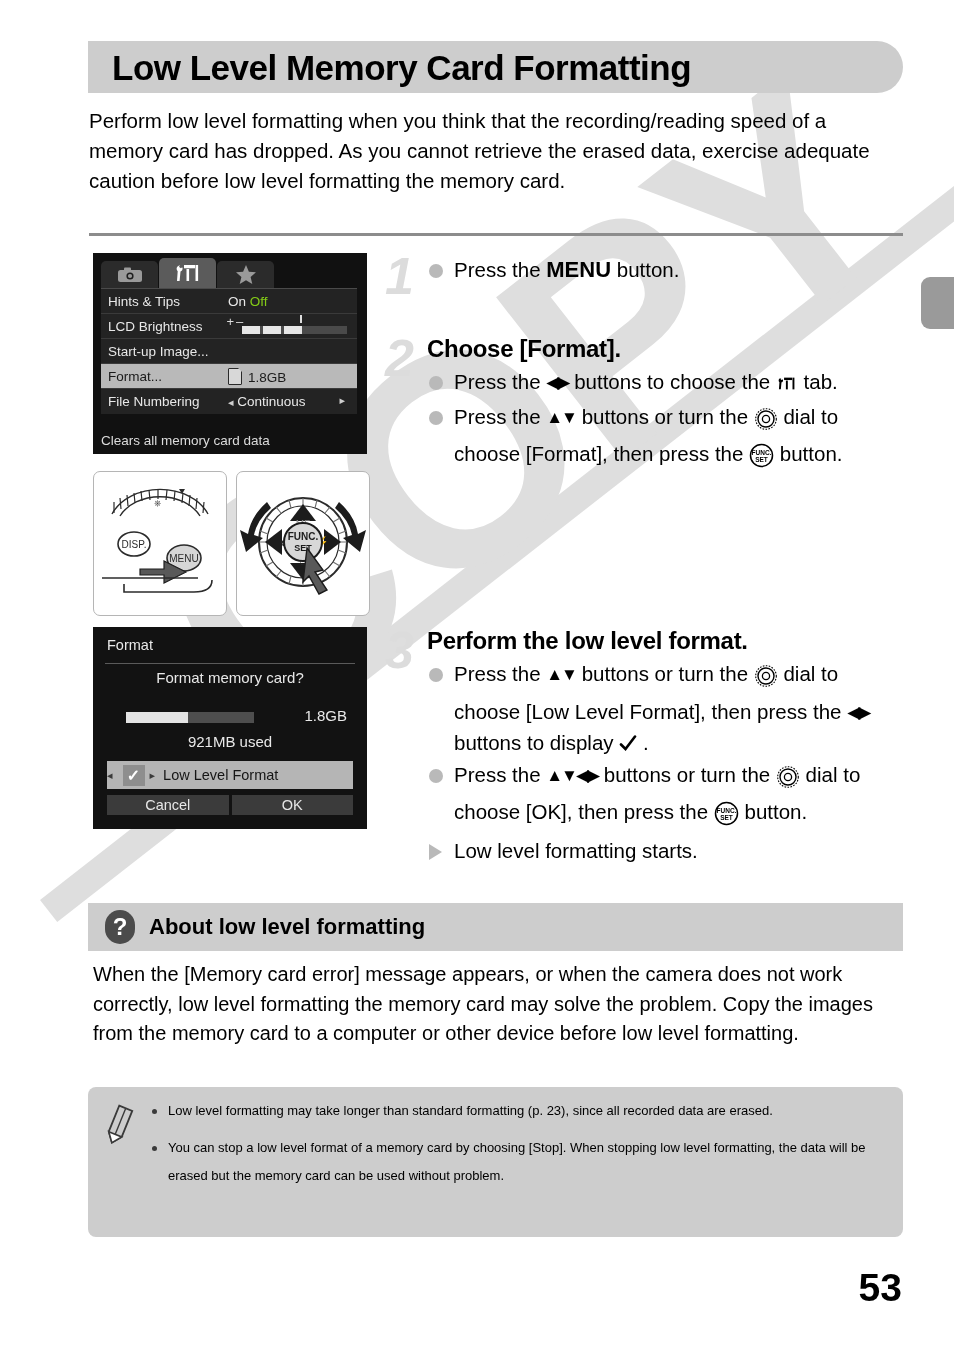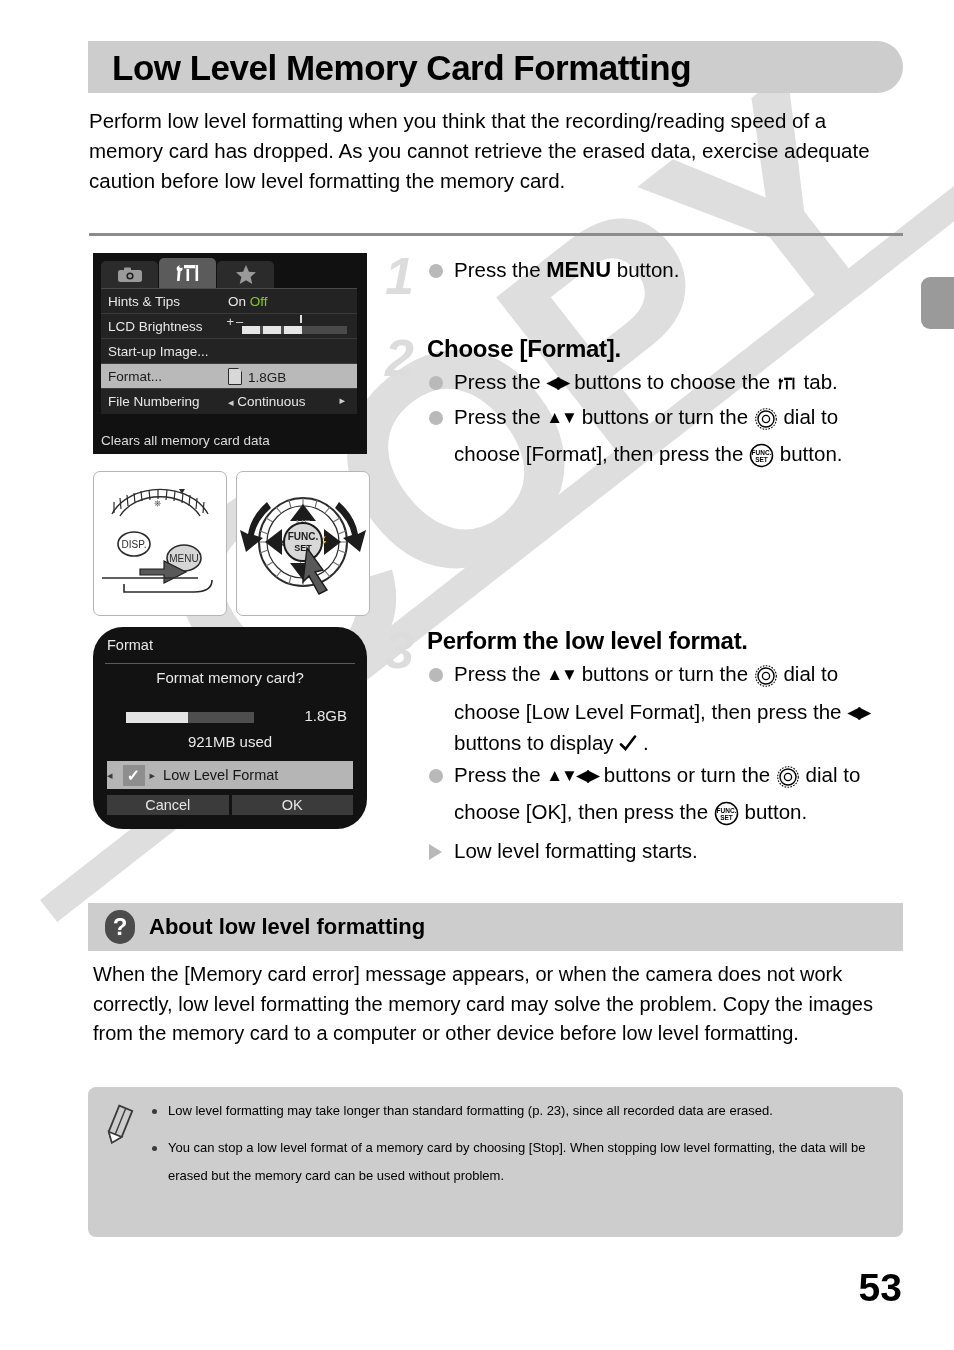--- a/index.html
+++ b/index.html
@@ -234,21 +234,20 @@
   #lcd-format {
     position: absolute;
     left: 93px;
     top: 627px;
     width: 274px;
     height: 202px;
     background: #121212;
     overflow: hidden;
     color: #e9e9e9;
     font-size: 14px;
-    border-radius: 30px;
   }
   #lcd-format .fmt-title {
     position: absolute; left: 14px; top: 10px;
     font-size: 14.5px;
   }
   #lcd-format .fmt-sep {
     position: absolute; left: 12px; top: 36px;
     width: 250px; height: 1px; background: #5a5a5a;
   }
   #lcd-format .fmt-q {

